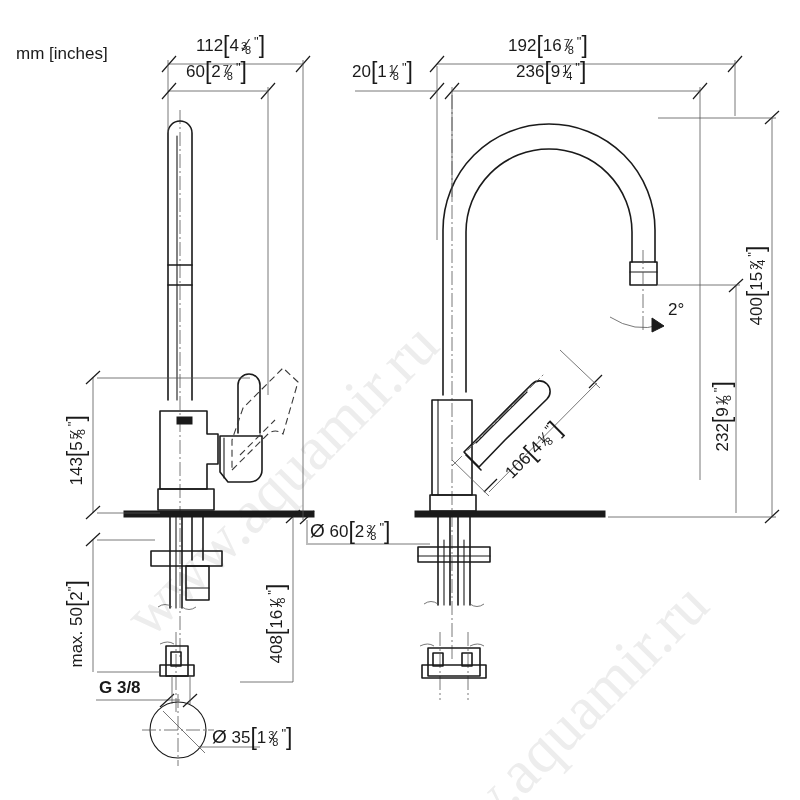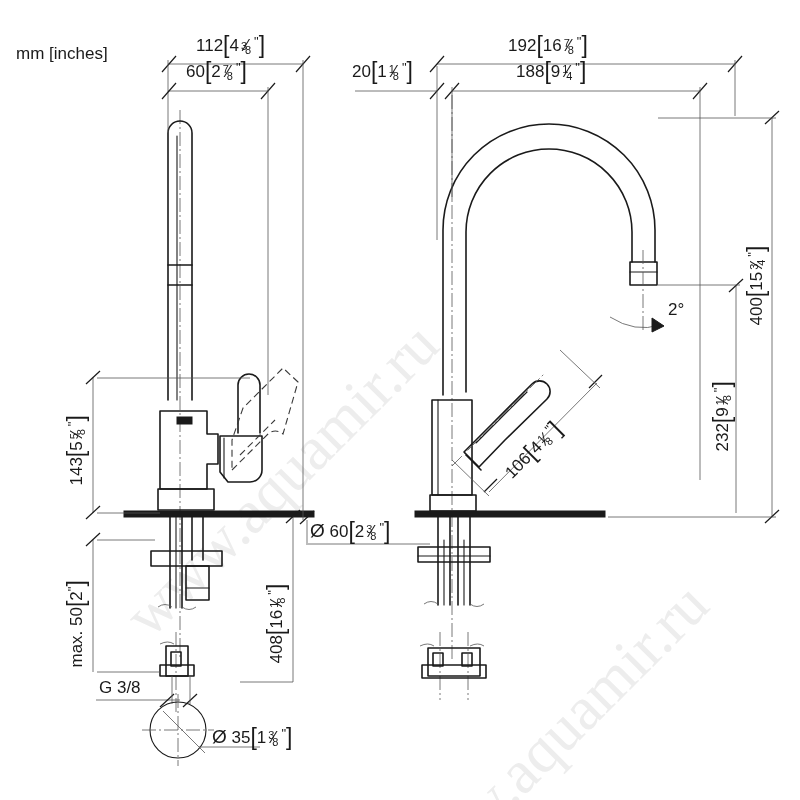--- a/index.html
+++ b/index.html
@@ -229,21 +229,21 @@
 
   <div style="position:absolute;left:186px;top:58px;font-size:17px;white-space:nowrap;">
     <span>60</span><span style="font-size:23px;vertical-align:-2px;">[</span><span>2</span><span style="font-size:11px;position:relative;left:2px;top:-4px;">7</span><span style="font-size:17px;">⁄</span><span style="font-size:11px;position:relative;left:-3px;top:3px;">8</span><span style="font-size:13px;vertical-align:5px;">"</span><span style="font-size:23px;vertical-align:-2px;">]</span>
   </div>
 
   <div style="position:absolute;left:508px;top:32px;font-size:17px;white-space:nowrap;">
     <span>192</span><span style="font-size:23px;vertical-align:-2px;">[</span><span>16</span><span style="font-size:11px;position:relative;left:2px;top:-4px;">7</span><span style="font-size:17px;">⁄</span><span style="font-size:11px;position:relative;left:-3px;top:3px;">8</span><span style="font-size:13px;vertical-align:5px;">"</span><span style="font-size:23px;vertical-align:-2px;">]</span>
   </div>
 
   <div style="position:absolute;left:516px;top:58px;font-size:17px;white-space:nowrap;">
-    <span>188</span><span style="font-size:23px;vertical-align:-2px;">[</span><span>9</span><span style="font-size:11px;position:relative;left:2px;top:-4px;">1</span><span style="font-size:17px;">⁄</span><span style="font-size:11px;position:relative;left:-3px;top:3px;">4</span><span style="font-size:13px;vertical-align:5px;">"</span><span style="font-size:23px;vertical-align:-2px;">]</span>
+    <span>236</span><span style="font-size:23px;vertical-align:-2px;">[</span><span>9</span><span style="font-size:11px;position:relative;left:2px;top:-4px;">1</span><span style="font-size:17px;">⁄</span><span style="font-size:11px;position:relative;left:-3px;top:3px;">4</span><span style="font-size:13px;vertical-align:5px;">"</span><span style="font-size:23px;vertical-align:-2px;">]</span>
   </div>
 
   <div style="position:absolute;left:352px;top:58px;font-size:17px;white-space:nowrap;">
     <span>20</span><span style="font-size:23px;vertical-align:-2px;">[</span><span>1</span><span style="font-size:11px;position:relative;left:2px;top:-4px;">1</span><span style="font-size:17px;">⁄</span><span style="font-size:11px;position:relative;left:-3px;top:3px;">8</span><span style="font-size:13px;vertical-align:5px;">"</span><span style="font-size:23px;vertical-align:-2px;">]</span>
   </div>
 
   <div style="position:absolute;left:756px;top:312px;font-size:17px;white-space:nowrap;transform:rotate(-90deg);transform-origin:left center;">
     <span>400</span><span style="font-size:23px;vertical-align:-2px;">[</span><span>15</span><span style="font-size:11px;position:relative;left:2px;top:-4px;">3</span><span style="font-size:17px;">⁄</span><span style="font-size:11px;position:relative;left:-3px;top:3px;">4</span><span style="font-size:13px;vertical-align:5px;">"</span><span style="font-size:23px;vertical-align:-2px;">]</span>
   </div>
 
@@ -268,17 +268,17 @@
   </div>
 
   <div style="position:absolute;left:310px;top:518px;font-size:17px;white-space:nowrap;">
     <span style="font-size:19px;">Ø</span> <span>60</span><span style="font-size:23px;vertical-align:-2px;">[</span><span>2</span><span style="font-size:11px;position:relative;left:2px;top:-4px;">3</span><span style="font-size:17px;">⁄</span><span style="font-size:11px;position:relative;left:-3px;top:3px;">8</span><span style="font-size:13px;vertical-align:5px;">"</span><span style="font-size:23px;vertical-align:-2px;">]</span>
   </div>
 
   <div style="position:absolute;left:212px;top:724px;font-size:17px;white-space:nowrap;">
     <span style="font-size:19px;">Ø</span> <span>35</span><span style="font-size:23px;vertical-align:-2px;">[</span><span>1</span><span style="font-size:11px;position:relative;left:2px;top:-4px;">3</span><span style="font-size:17px;">⁄</span><span style="font-size:11px;position:relative;left:-3px;top:3px;">8</span><span style="font-size:13px;vertical-align:5px;">"</span><span style="font-size:23px;vertical-align:-2px;">]</span>
   </div>
 
-  <div style="position:absolute;left:99px;top:678px;font-size:17px;white-space:nowrap;">G 3/8</div>
+  <div style="position:absolute;left:99px;top:678px;font-size:17px;white-space:nowrap;font-weight:bold;">G 3/8</div>
 
   <div style="position:absolute;left:668px;top:300px;font-size:17px;white-space:nowrap;">2°</div>
 
 </div>
 
 </body></html>

